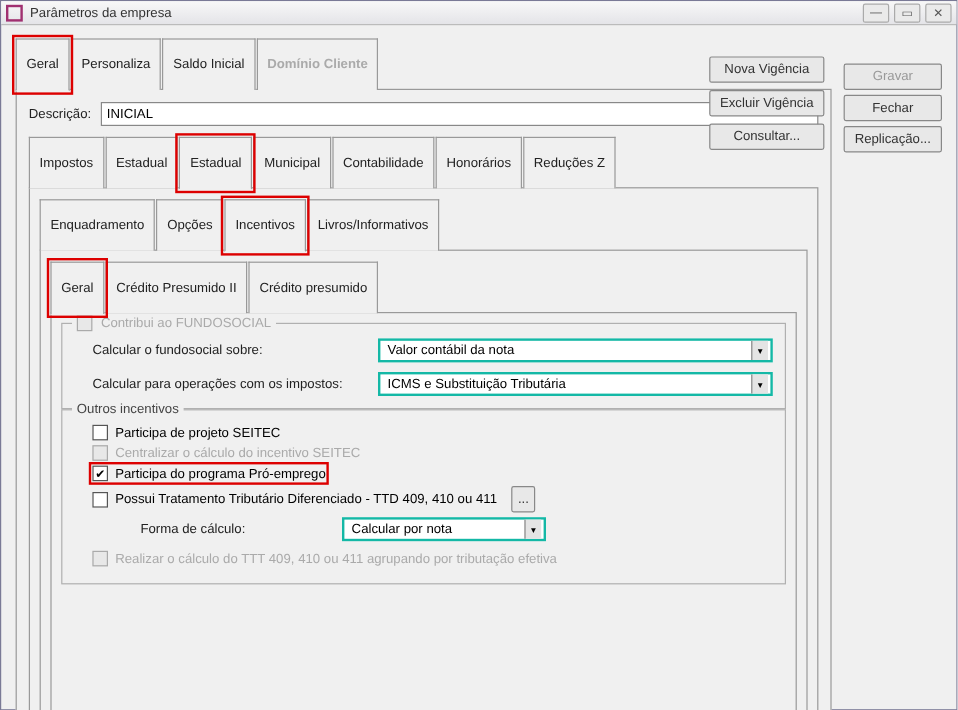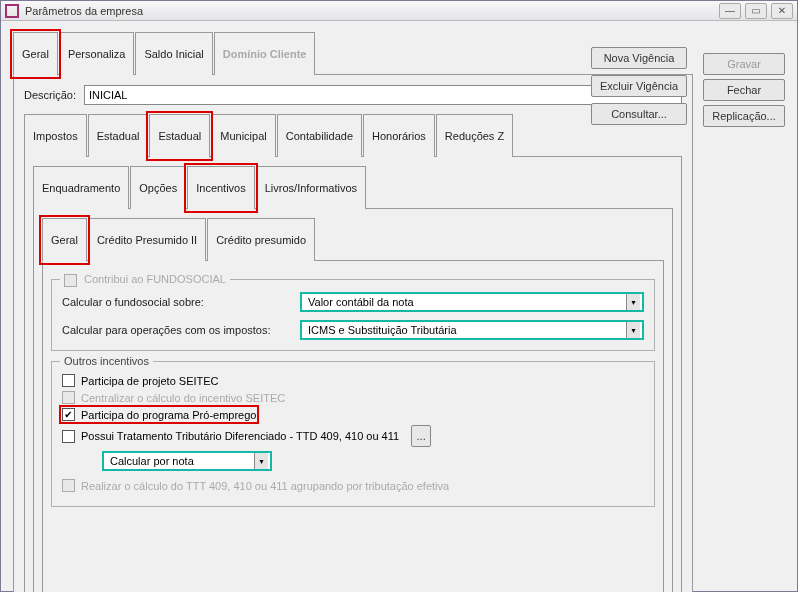--- a/index.html
+++ b/index.html
@@ -39,21 +39,21 @@
   .spinner-btn { width: 14px; height: 9px; background: #e4e4e4; border-bottom: 1px solid #888; font-size: 7px; display: flex; align-items: center; justify-content: center; cursor: pointer; }
   .spinner-btn:last-child { border-bottom: none; }
   
   .navbtns { display: flex; gap: 2px; }
   
   .text-input { height: 20px; border: 1px solid #888; background: #fff; padding: 0 4px; }
   
   .nested { border: 1px solid #999; padding: 8px; }
   
   
-  .groupbox { border: 1px solid #b0b0b0; margin-top: 10px; padding: 12px 10px 10px 10px; position: relative; }
+  .groupbox { border: 1px solid #b0b0b0; padding: 12px 10px 10px 25px; position: relative; }
   .groupbox-title { position: absolute; top: -7px; left: 8px; background: #f0f0f0; padding: 0 4px; color: #444; font-size: 11px; }
   .groupbox-title.disabled { color: #aaa; }
   
   .select { height: 20px; border: 2px solid #14b8a6; background: #fff; display: inline-flex; align-items: center; justify-content: space-between; padding: 0 2px 0 6px; min-width: 170px; }
   .select-arrow { width: 14px; height: 16px; background: #e4e4e4; border-left: 1px solid #888; display: flex; align-items: center; justify-content: center; font-size: 8px; }
   
   .check-row { display: flex; align-items: center; gap: 6px; margin-bottom: 4px; }
   .checkbox { width: 13px; height: 13px; border: 1px solid #555; background: #fff; display: flex; align-items: center; justify-content: center; font-size: 10px; }
   .checkbox.disabled { background: #e8e8e8; border-color: #aaa; }
   .check-row.disabled .check-label { color: #aaa; }
@@ -152,20 +152,21 @@
                 <div class="check-row highlight" style="display:inline-flex;">
                   <span class="checkbox">✔</span>
                   <span class="check-label">Participa do programa Pró-emprego</span>
                 </div>
                 <div class="check-row">
                   <span class="checkbox"></span>
                   <span class="check-label">Possui Tratamento Tributário Diferenciado - TTD 409, 410 ou 411</span>
                   <div class="btn small" style="margin-left:6px;">...</div>
                 </div>
                 <div class="row" style="padding-left:40px;">
+                  <span class="label" style="width:160px;">Forma de cálculo:</span>
                   <div class="select">
                     <span>Calcular por nota</span>
                     <span class="select-arrow">▾</span>
                   </div>
                 </div>
                 <div class="check-row disabled">
                   <span class="checkbox disabled"></span>
                   <span class="check-label">Realizar o cálculo do TTT 409, 410 ou 411 agrupando por tributação efetiva</span>
                 </div>
               </div>

